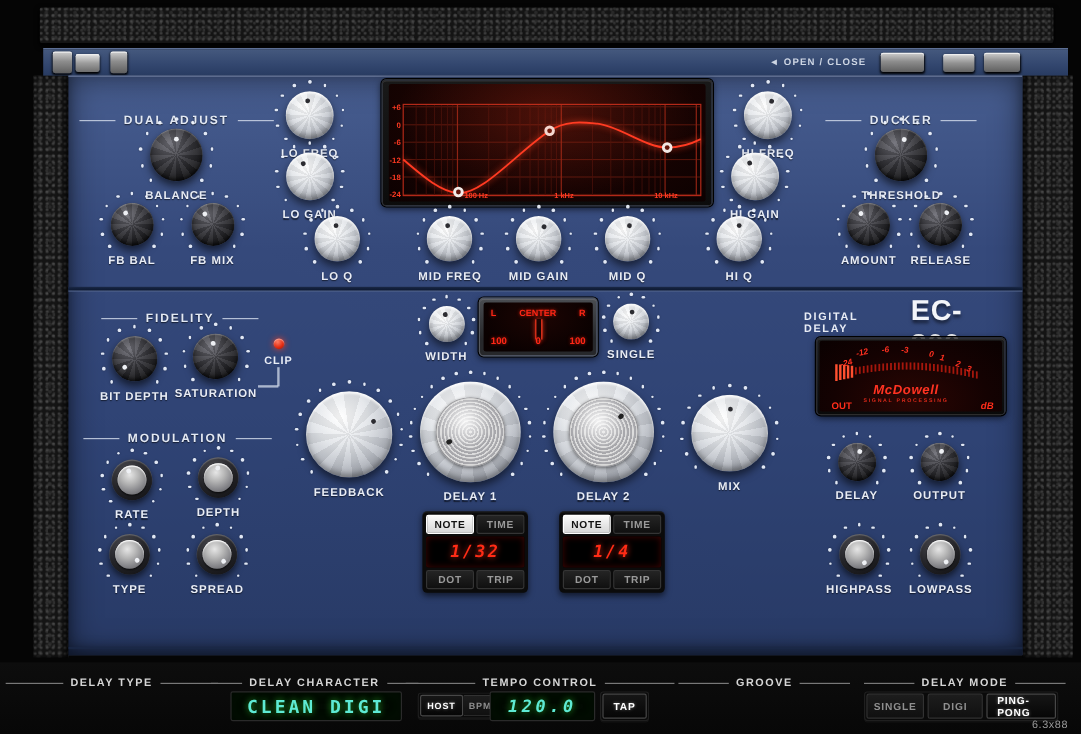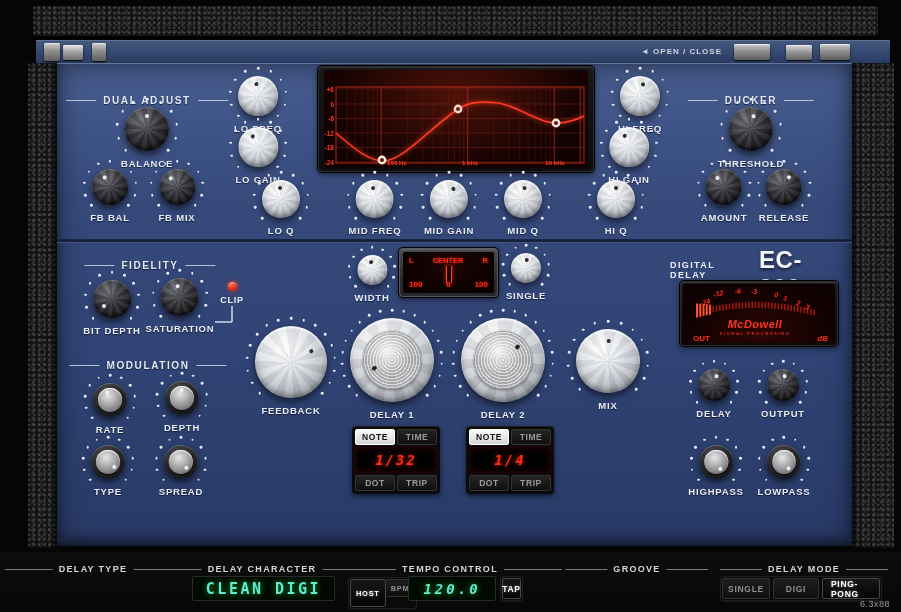--- a/index.html
+++ b/index.html
@@ -992,28 +992,28 @@
     <div class="glcd" style="left:192px;top:24px;width:141px;height:23px">
       <span class="gtext" style="font-size:15px;letter-spacing:2.5px">CLEAN DIGI</span>
     </div>
 
     <div class="bartitle" style="left:450px;top:12px">
         <span class="rule" style="width:58px"></span>
         <span>TEMPO CONTROL</span>
         <span class="rule" style="width:58px"></span>
       </div>
     <div class="btngroup" style="left:348px;top:25px;gap:0;padding:2px">
-      <div class="bbtn on" style="height:28px;padding:0 5px;font-size:7.5px">HOST</div>
+      <div class="bbtn on" style="height:18px;padding:0 5px;font-size:7.5px">HOST</div>
       <div class="bbtn" style="height:18px;padding:0 5px;font-size:7.5px;border-left:none">BPM</div>
     </div>
     <div class="glcd" style="left:408px;top:24px;width:86px;height:23px">
       <span class="gtext" style="font-size:14px;letter-spacing:3px;font-style:italic">120.0</span>
     </div>
     <div class="btngroup" style="left:500px;top:24px">
-      <div class="bbtn on" style="width:19px">TAP</div>
+      <div class="bbtn on" style="width:37px">TAP</div>
     </div>
 
     <div class="bartitle" style="left:637px;top:12px">
         <span class="rule" style="width:42px"></span>
         <span>GROOVE</span>
         <span class="rule" style="width:42px"></span>
       </div>
 
     <div class="bartitle" style="left:804px;top:12px">
         <span class="rule" style="width:42px"></span>

